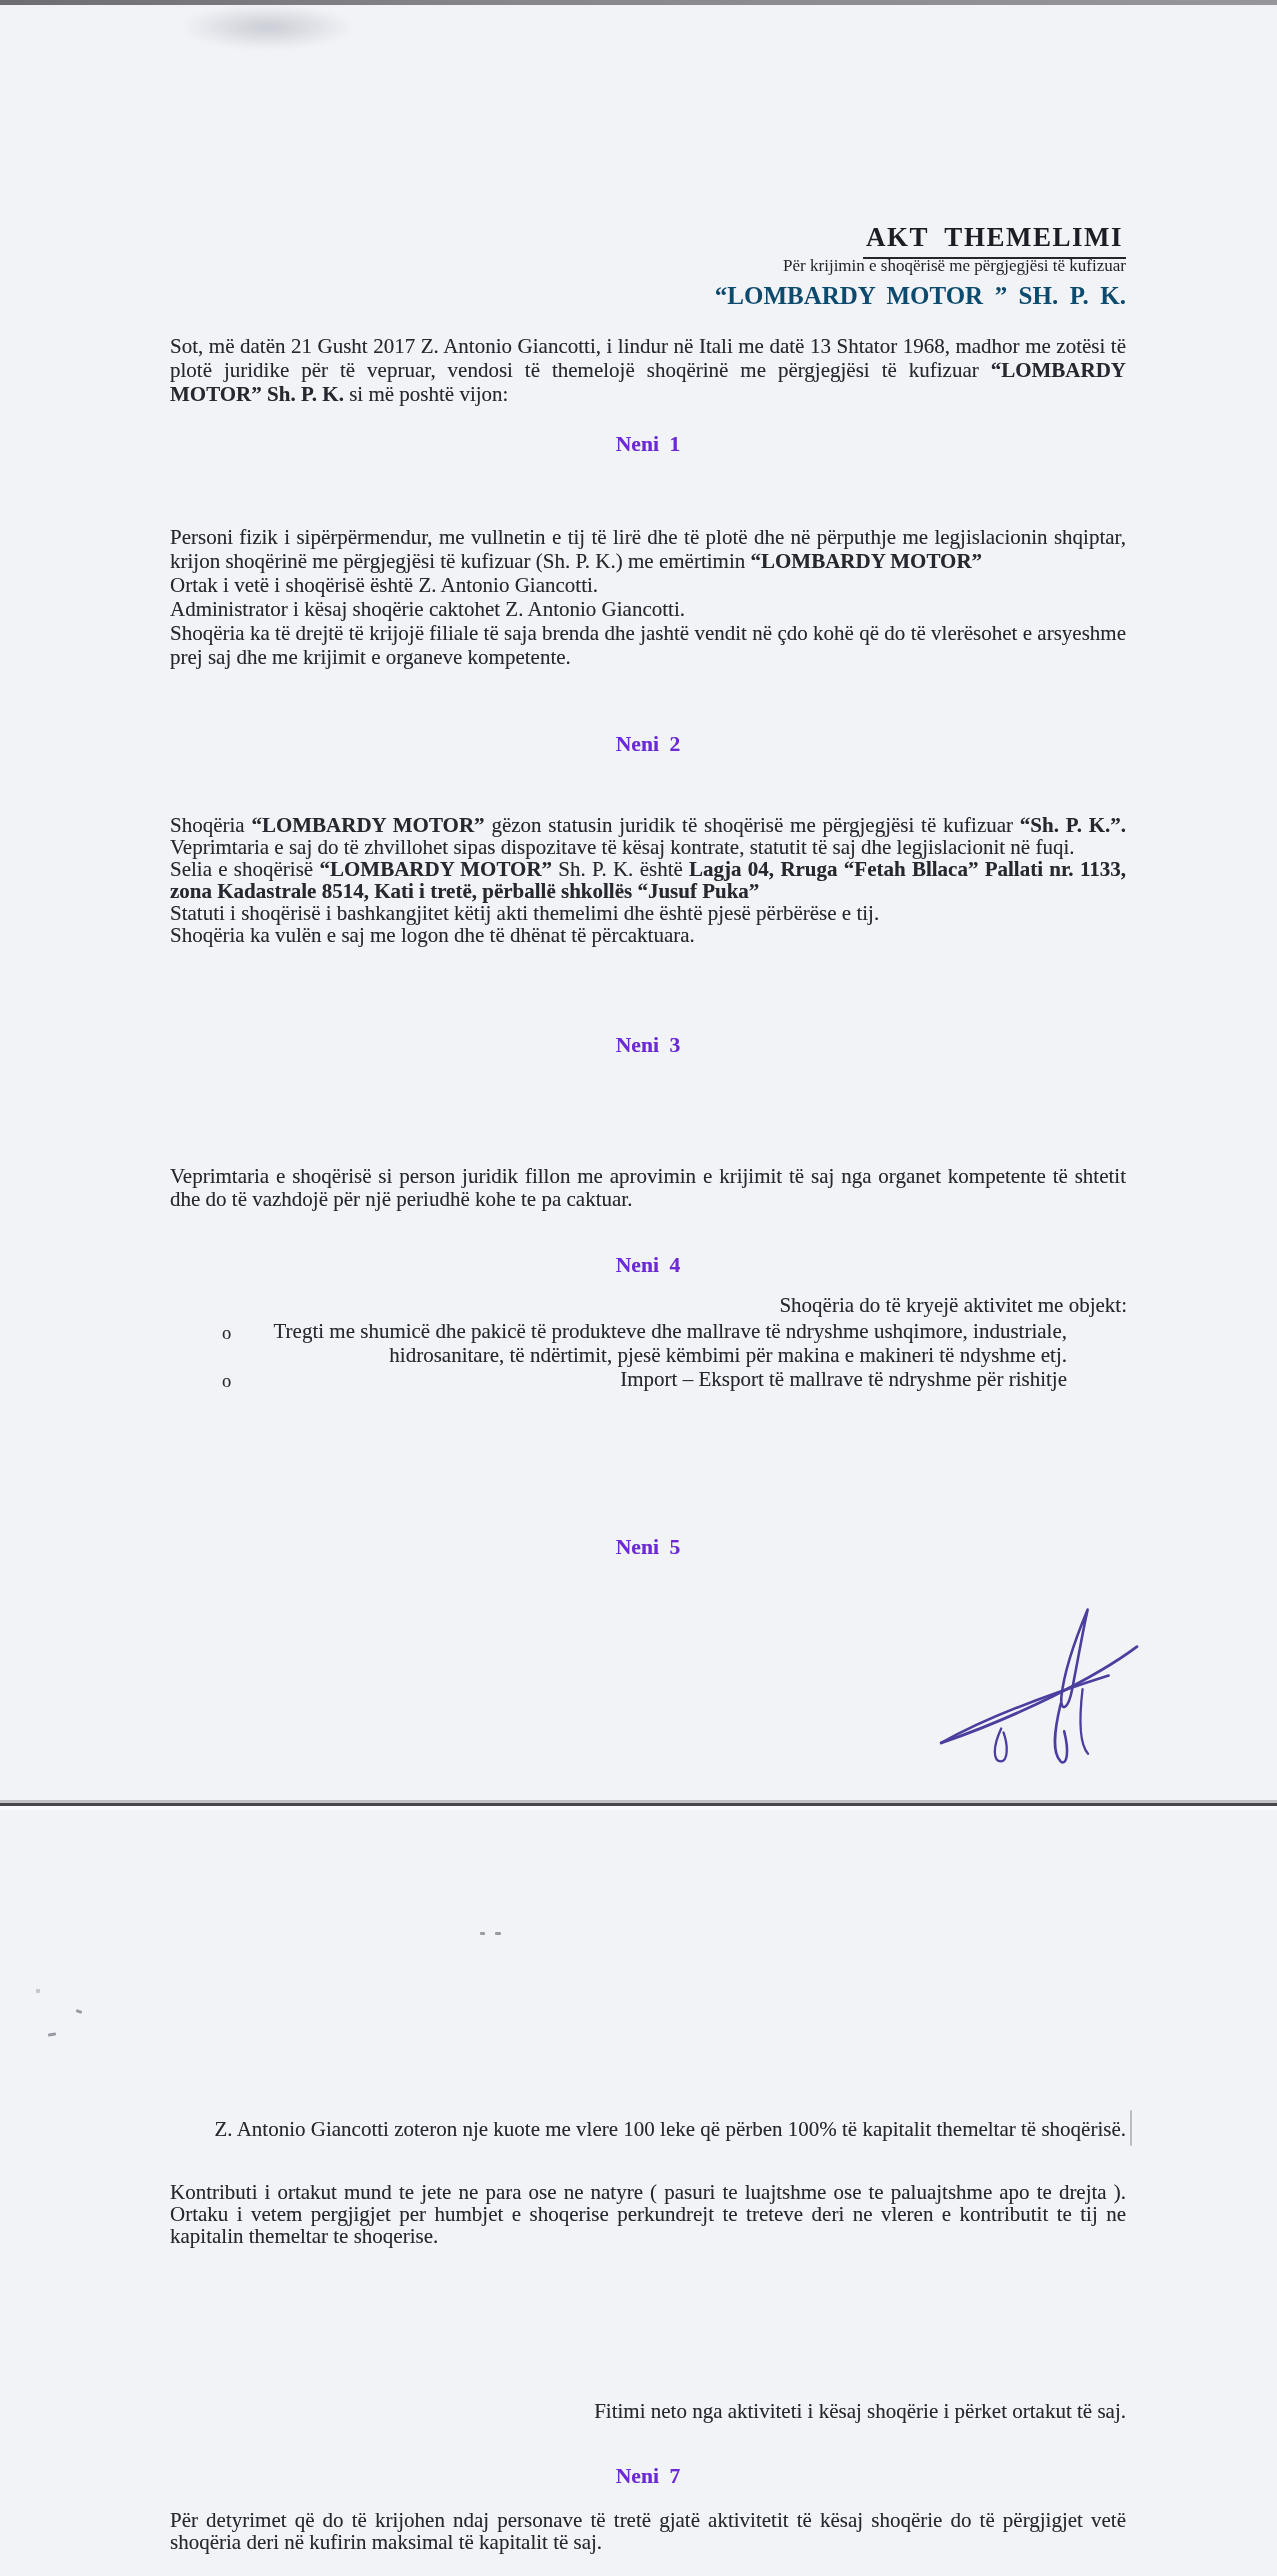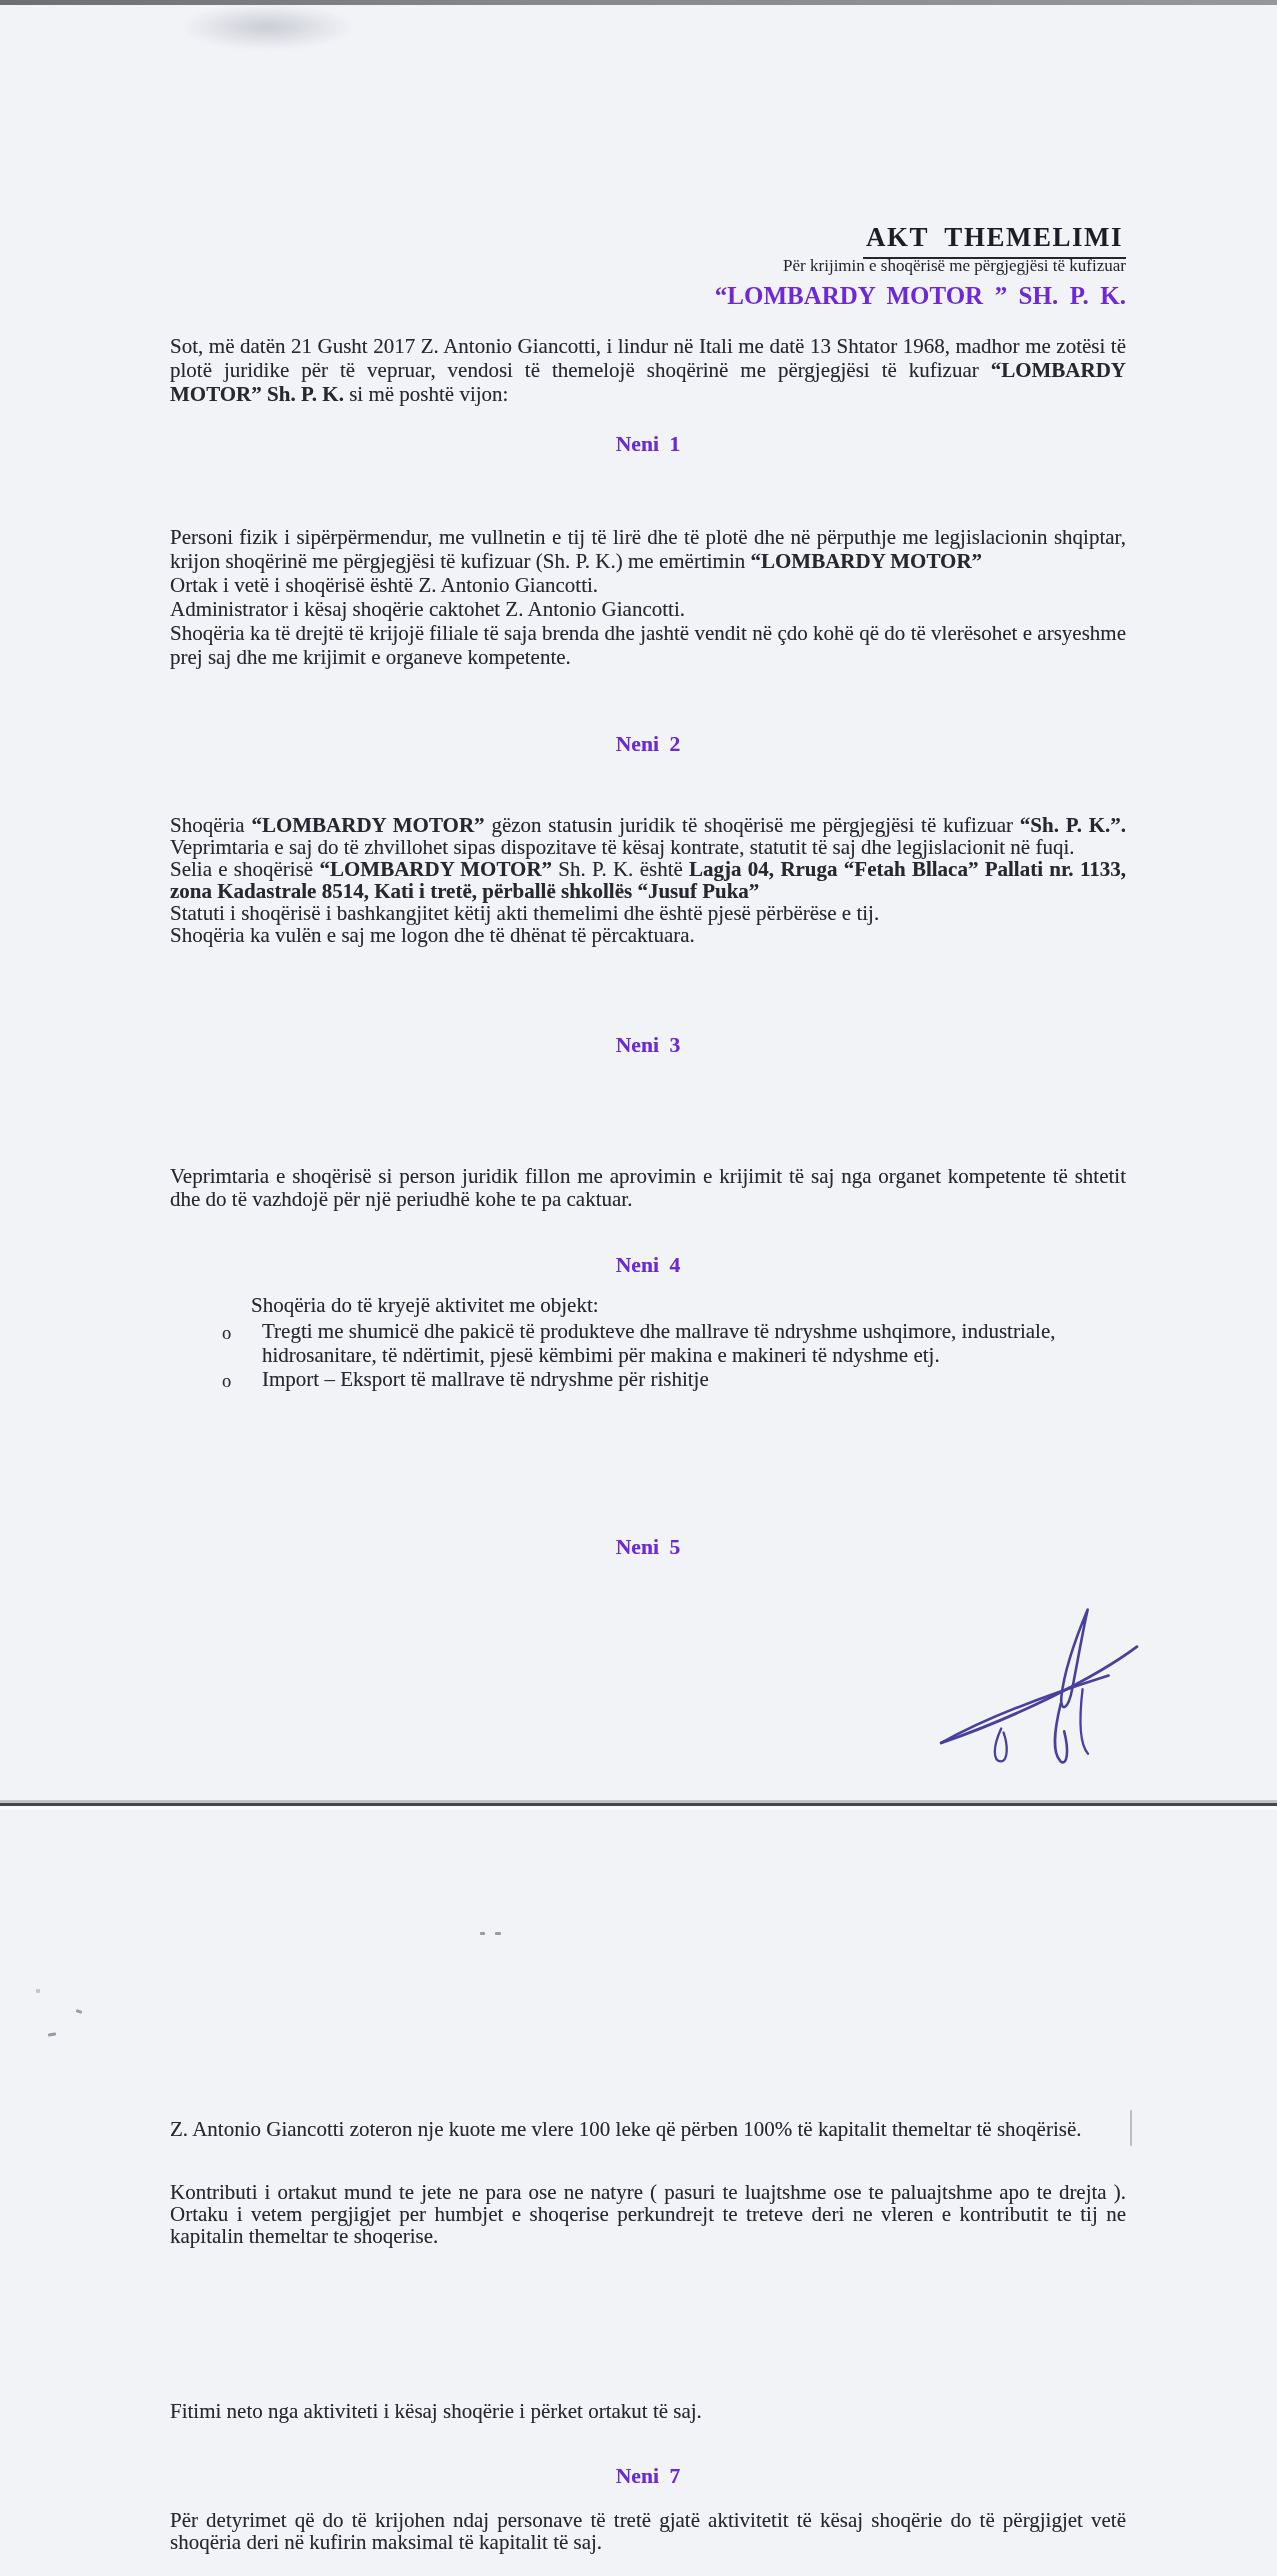--- a/index.html
+++ b/index.html
@@ -19,28 +19,28 @@
     background:radial-gradient(ellipse at center,rgba(170,173,184,.55),rgba(170,173,184,0) 70%);
     filter:blur(2.1px);}
   .page-divider-hi{left:0;top:1800px;width:1278px;height:2.6px;background:#a8a8ac;opacity:.65;}
   .page-divider{left:0;top:1803px;width:1278px;height:3.1px;background:#47474b;}
   .page-divider-lo{left:0;top:1806px;width:1278px;height:3.6px;background:#fbfbfd;opacity:.8;}
   .speck{position:absolute;background:rgba(80,80,92,.55);border-radius:1px;}
   
   .doc-title{font-weight:bold;font-size:27px;letter-spacing:1.5px;word-spacing:8.2px;color:#1d1d25;}
   .doc-title .ul{display:inline-block;border-bottom:2.6px solid #25252d;padding:0 3.1px 4.1px 3.1px;}
   .doc-subtitle{font-size:17px;color:#22222a;}
-  .doc-company{font-weight:bold;font-size:25px;word-spacing:5.2px;color:#6d28d9;}
+  .doc-company{font-weight:bold;font-size:25px;word-spacing:5.2px;color:#0c4a6e;}
   .center-line{text-align:right;}
   .body-text{font-size:21px;text-align:justify;text-justify:inter-word;color:#27272f;
     text-shadow:0 0 0.5px rgba(45,45,58,.35);}
   .loose{line-height:24px;}
   .tight{line-height:22px;}
   .mid{line-height:23px;}
-  .left-align{text-align:left;}
+  .left-align{text-align:right;}
   .neni-head{font-weight:bold;font-size:21.6px;text-align:center;word-spacing:5.2px;color:#6d28d9;
     text-shadow:0 0 0.5px rgba(40,40,52,.35);}
   .bullet-item{position:relative;padding-left:40px;margin-bottom:0;}
   .bullet-marker{position:absolute;left:0;top:2.1px;font-size:18.5px;color:#2a2a33;}
   b{font-weight:bold;}
   svg.sig{overflow:visible;}
   svg.sig path{stroke:#4a3f9f;fill:none;stroke-linecap:round;stroke-linejoin:round;}
 </style>
 </head>
 <body>

